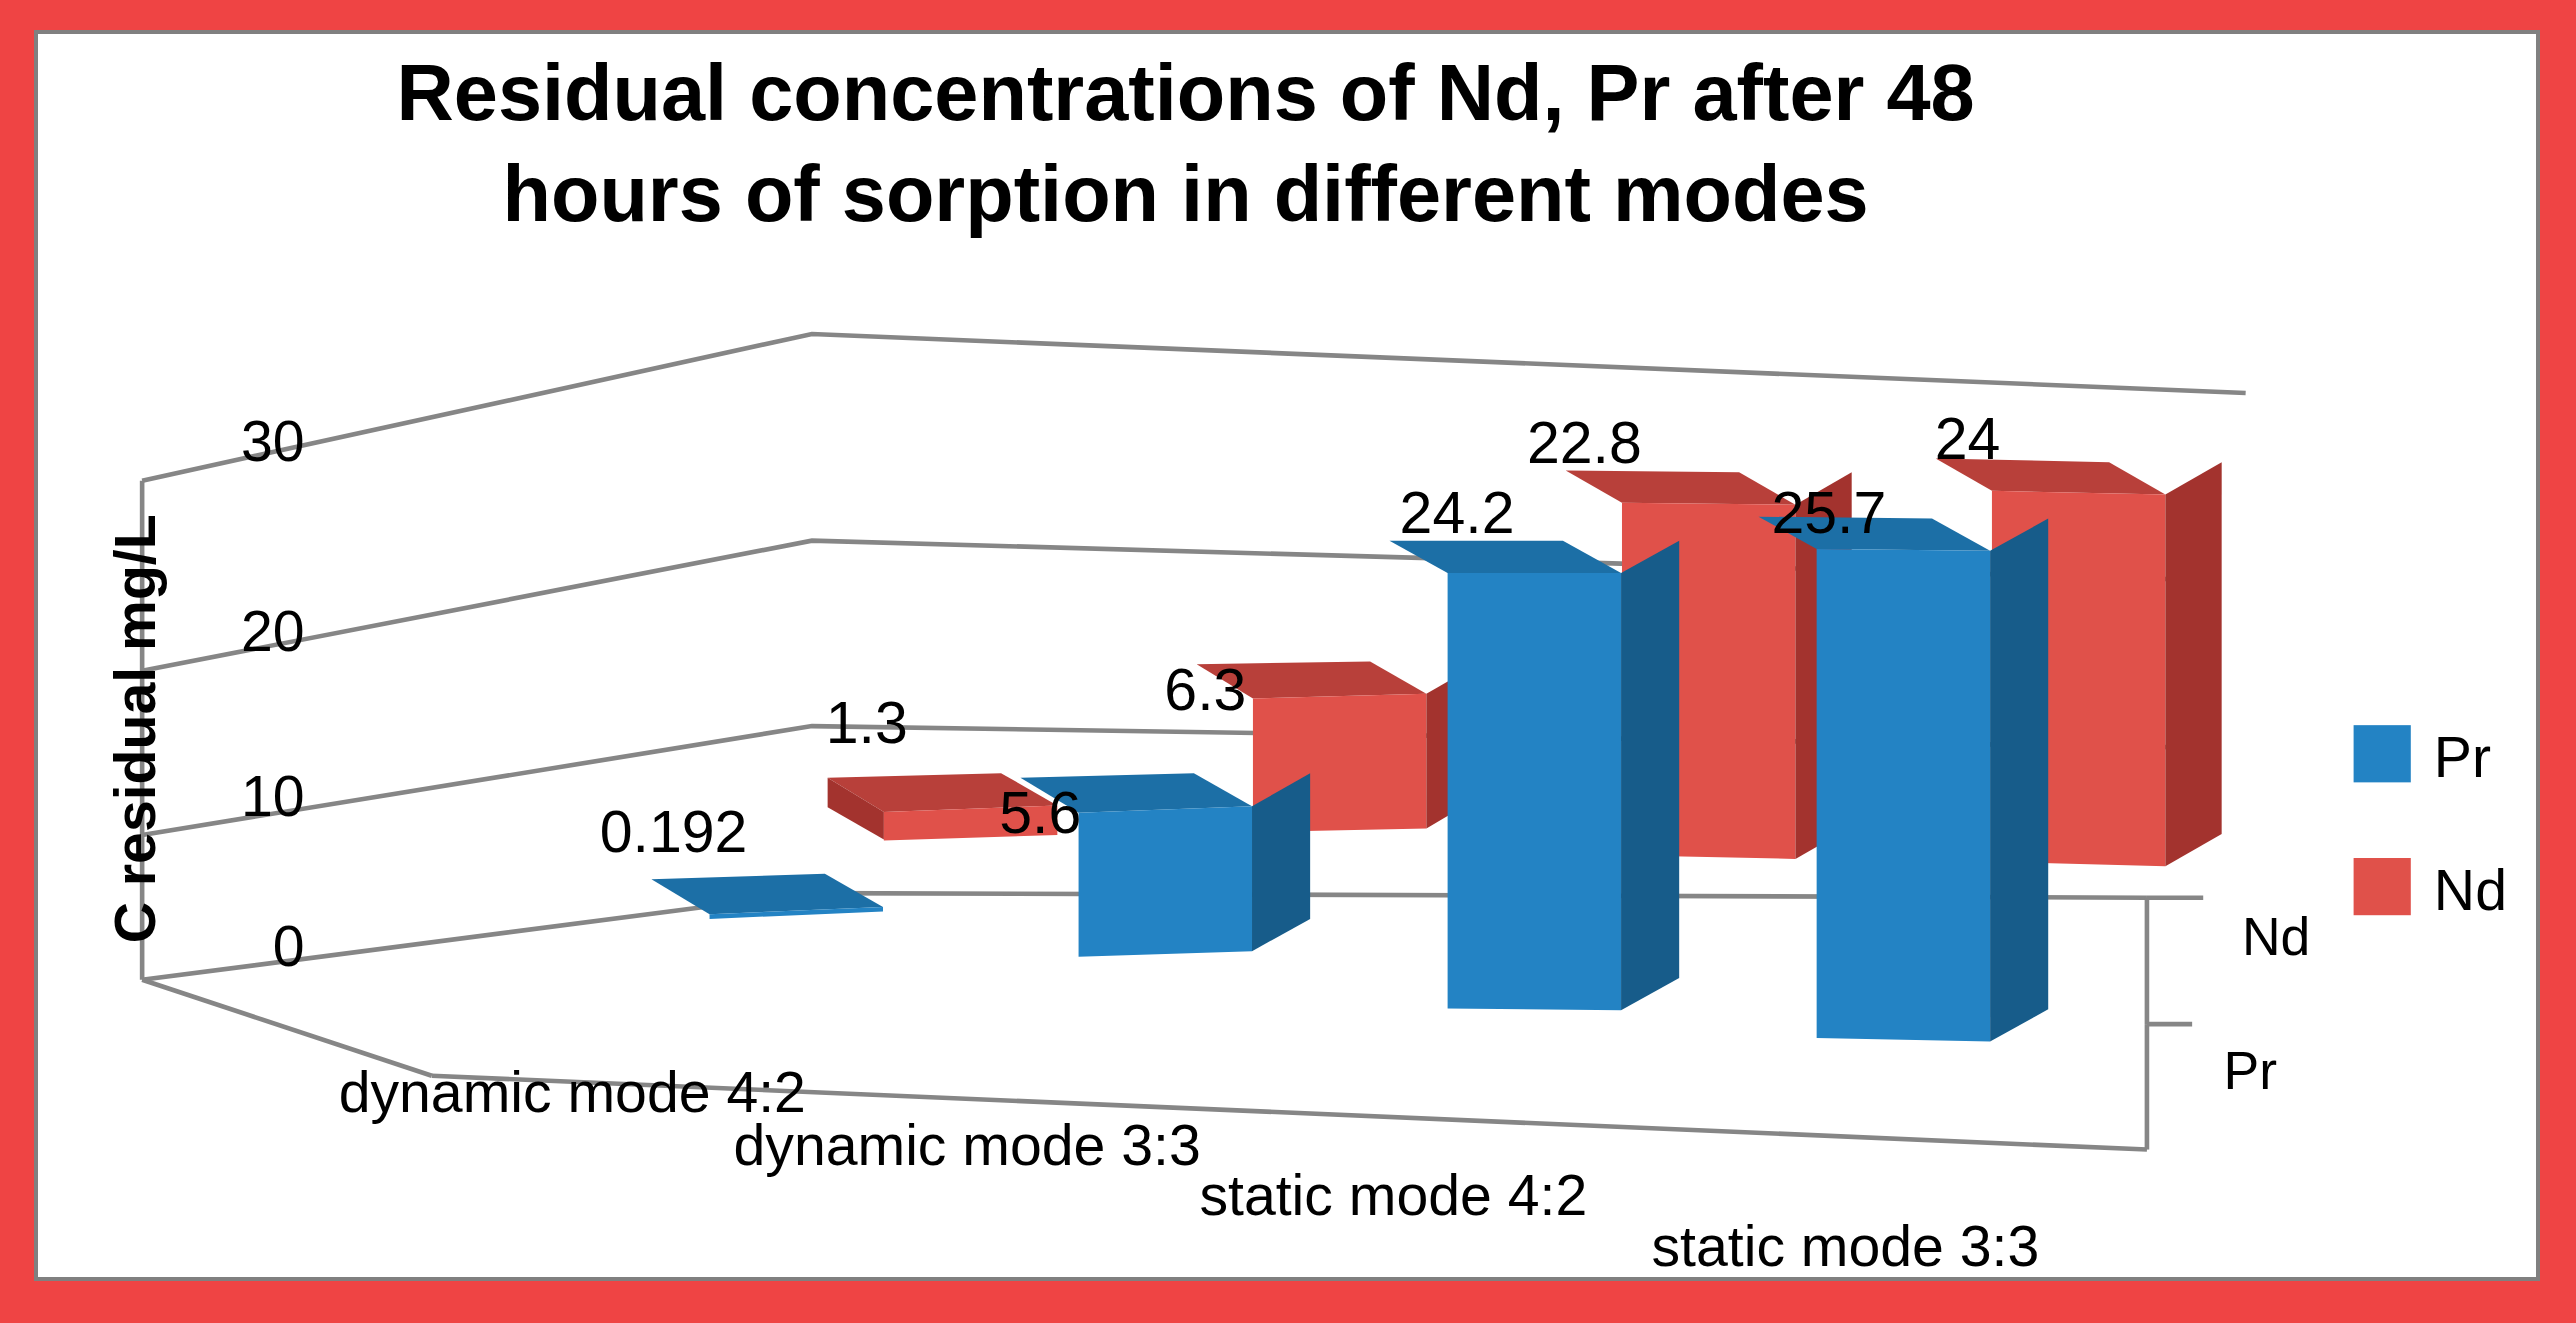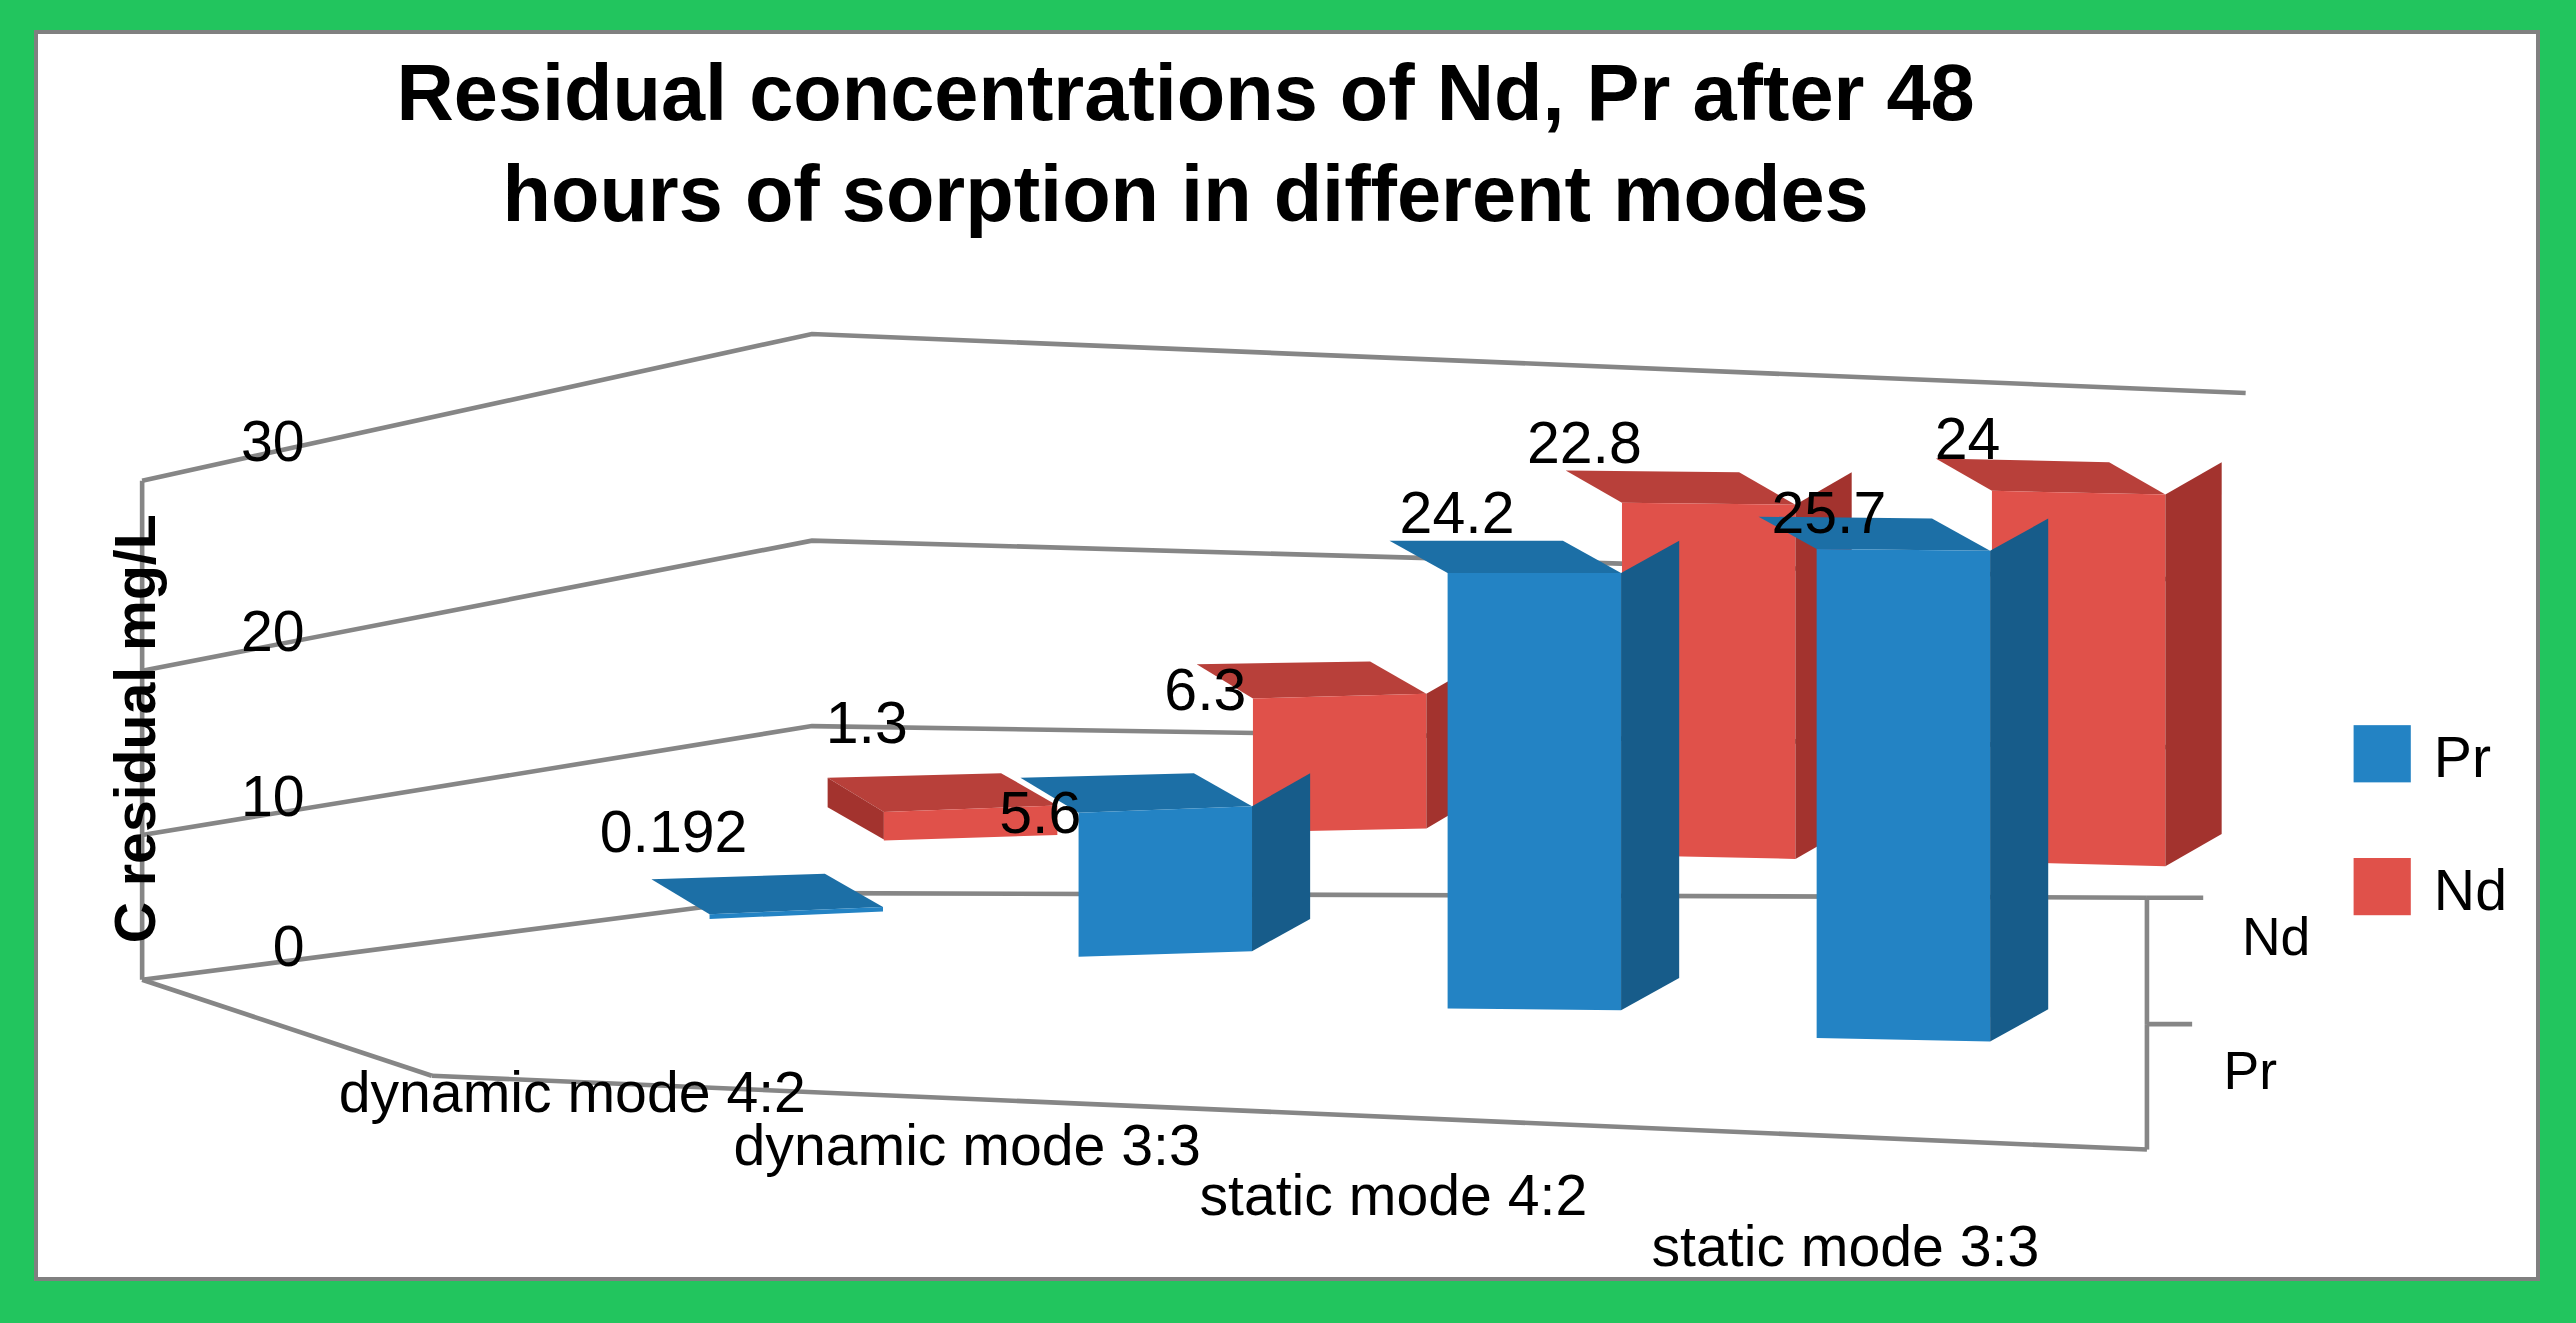--- a/index.html
+++ b/index.html
@@ -4,21 +4,21 @@
 <style>
   html, body {
     margin: 0;
     padding: 0;
     background: #ffffff;
   }
   #root {
     position: relative;
     width: 2576px;
     height: 1323px;
-    background: #22c55e;
+    background: #ef4444;
     font-family: "Liberation Sans", sans-serif;
     overflow: hidden;
   }
   #chart-frame {
     position: absolute;
     left: 34px;
     top: 30px;
     width: 2506px;
     height: 1251px;
     border: 4.6px solid #808080;

